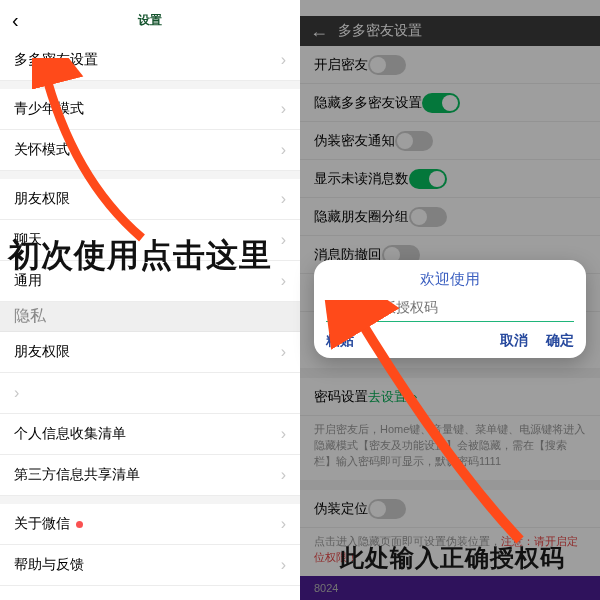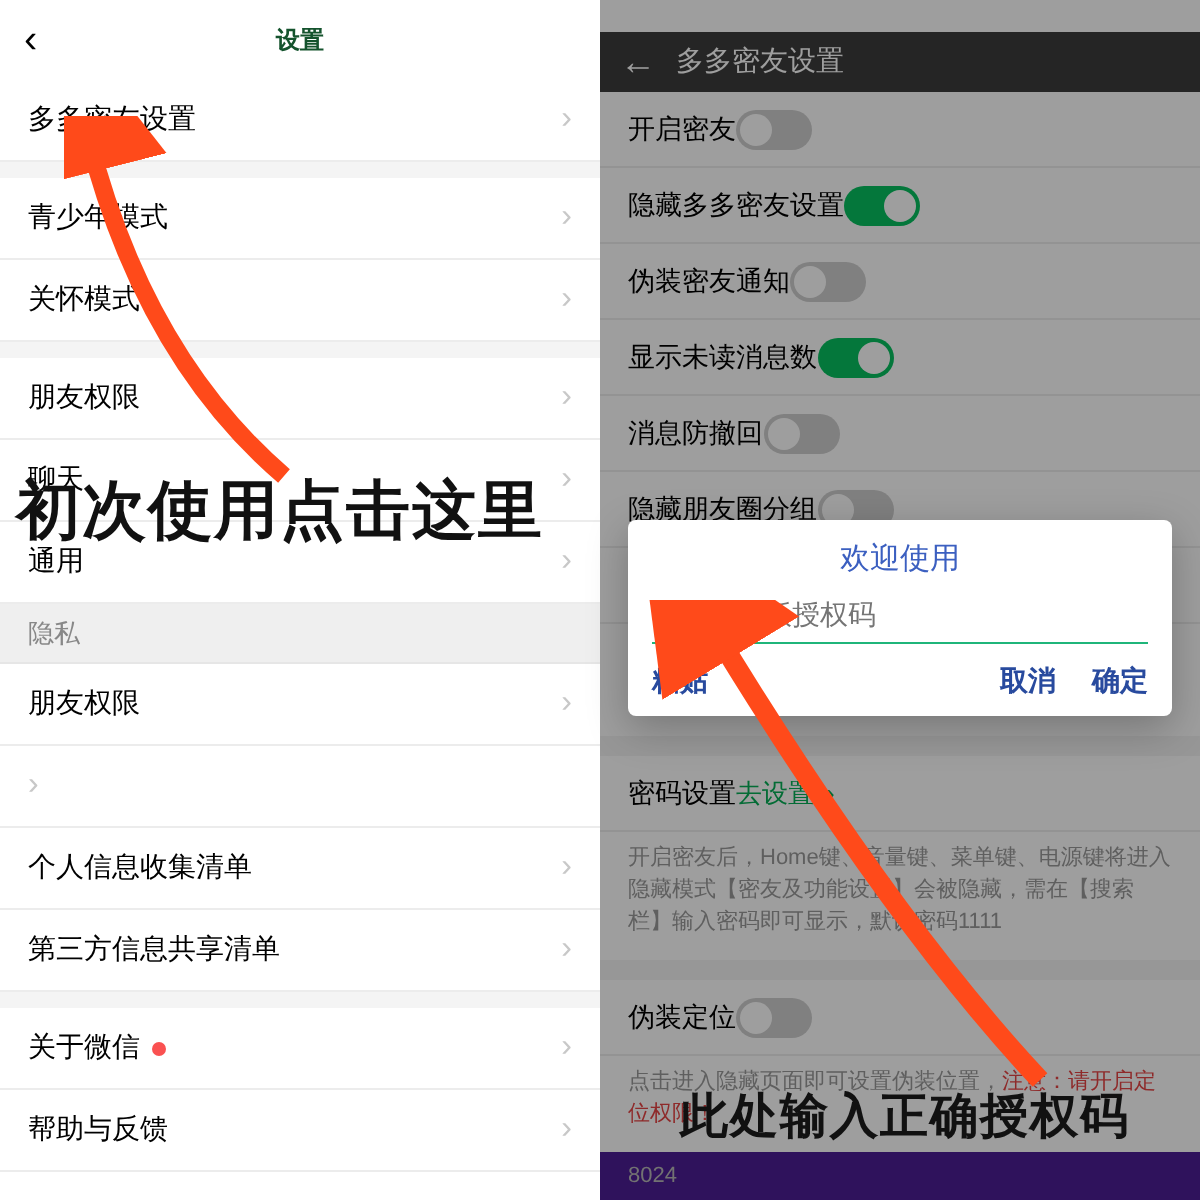--- a/index.html
+++ b/index.html
@@ -16,21 +16,21 @@
   .row {
     height: 41px;
     display: flex; align-items: center; justify-content: space-between;
     padding: 0 14px;
     border-bottom: 1px solid #ececec;
     font-size: 14px; color: #000;
     background: #fff;
   }
   .row .label { display: flex; align-items: center; gap: 6px; }
   .chev { color: #c8c8c8; font-size: 16px; }
-  .section { height: 30px; background: #efefef; display: flex; align-items: center; padding: 0 14px; font-size: 13px; color: #888; border-bottom: 1px solid #e6e6e6; }
+  .section { height: 30px; background: #efefef; display: flex; align-items: center; padding: 0 14px; font-size: 16px; color: #888; border-bottom: 1px solid #e6e6e6; }
 
   .reddot { width: 7px; height: 7px; border-radius: 50%; background: #fa5151; display: inline-block; }
 
   
   .right { width: 300px; height: 600px; background: #fff; position: relative; display: flex; flex-direction: column; }
   .right .dim { position: absolute; inset: 0; background: rgba(0,0,0,0.38); z-index: 3; }
 
   .statusbar { height: 18px; background: #fff; }
   .appbar { height: 34px; background: #3c3c3c; display: flex; align-items: center; padding: 0 10px; color: #fff; font-size: 14px; gap: 10px; }
   .appbar .back { font-size: 18px; }
@@ -73,21 +73,21 @@
 
   
   .arrow1 { position: absolute; z-index: 6; left: 32px; top: 58px; pointer-events: none; }
   .arrow2 { position: absolute; z-index: 6; left: 295px; top: 300px; pointer-events: none; }
   .annot { position: absolute; z-index: 7; font-weight: 800; color: #111; letter-spacing: 1px; }
   .annot1 { left: 8px; top: 234px; font-size: 32px; }
   .annot2 { left: 340px; top: 542px; font-size: 24px; }
 
   
   .right .dim { z-index: 3; }
-  .dialog { z-index: 5; }
+  .dialog { z-index: 5; border-radius: 16px; }
 </style>
 </head>
 <body>
 
 <div class="stage">
 
   <div class="left">
     <div class="left-header">
       <span class="back-caret">‹</span>
       <span class="left-title">设置</span>
@@ -178,25 +178,25 @@
       </div>
       <div class="rrow">
         <span class="rlabel">伪装密友通知</span>
         <span class="toggle"></span>
       </div>
       <div class="rrow">
         <span class="rlabel">显示未读消息数</span>
         <span class="toggle on"></span>
       </div>
       <div class="rrow">
+        <span class="rlabel">隐藏朋友圈分组</span>
+        <span class="toggle"></span>
+      </div>
+      <div class="rrow">
         <span class="rlabel">消息防撤回</span>
-        <span class="toggle"></span>
-      </div>
-      <div class="rrow">
-        <span class="rlabel">隐藏朋友圈分组</span>
         <span class="toggle"></span>
       </div>
       <div class="rrow">
         <span class="rlabel">密</span>
         <span class="toggle"></span>
       </div>
 
       <div style="height:56px;background:#fff"></div>
 
       <div class="spacer"></div>

